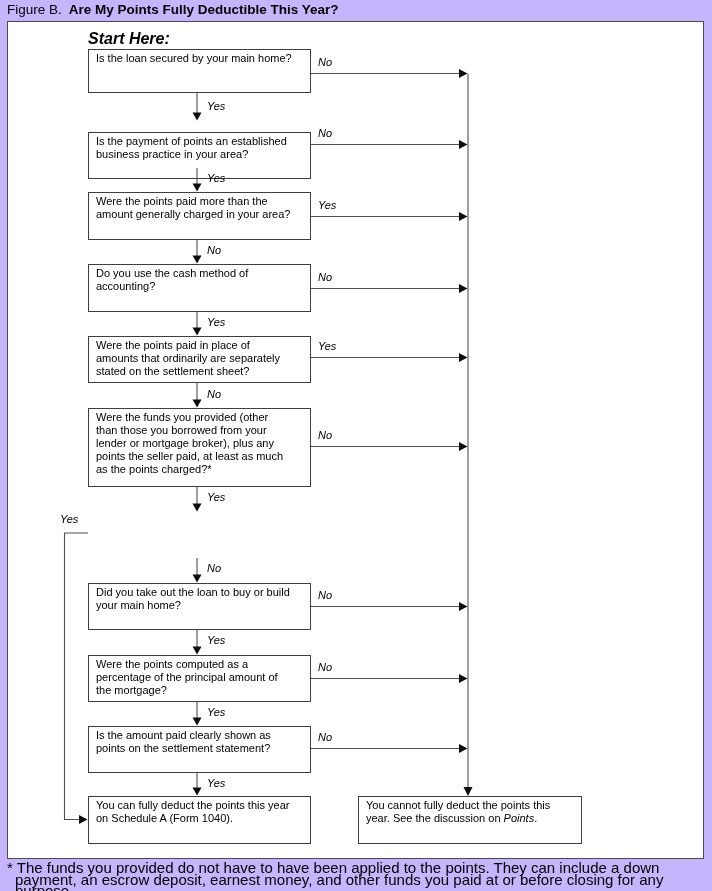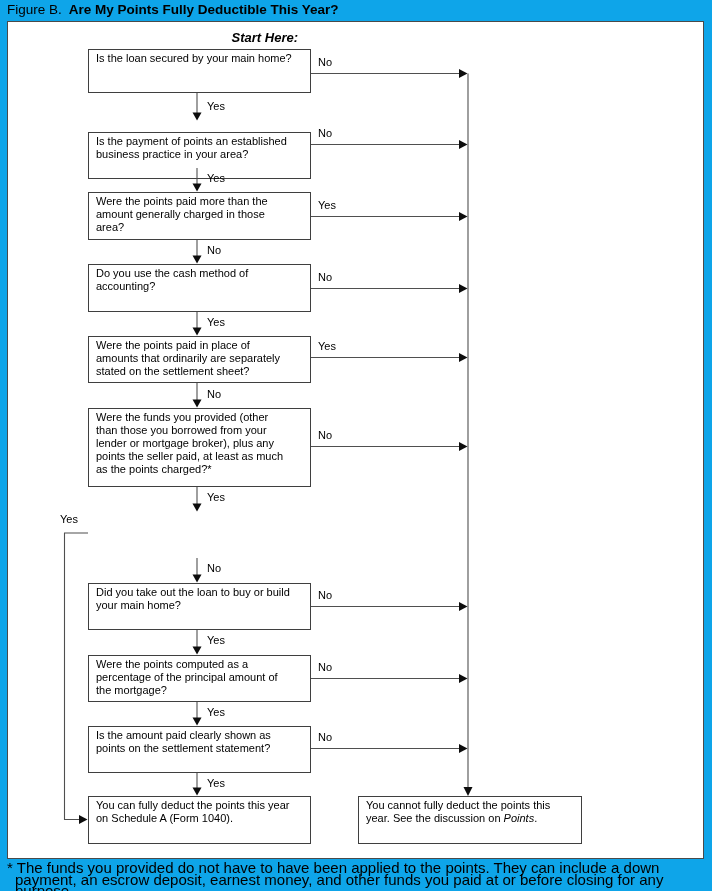--- a/index.html
+++ b/index.html
@@ -4,21 +4,21 @@
 <style>
   html, body {
     margin: 0;
     padding: 0;
     background: #ffffff;
   }
   .page {
     position: relative;
     width: 712px;
     height: 891px;
-    background: #0ea5e9;
+    background: #c4b5fd;
     font-family: "Liberation Sans", sans-serif;
     color: #000000;
     overflow: hidden;
   }
   .figure-title {
     position: absolute;
     top: 2px;
     left: 7px;
     font-size: 13.5px;
     white-space: nowrap;
@@ -34,22 +34,22 @@
     height: 836px;
     border: 1px solid #4a4a4a;
     background: #ffffff;
   }
 
   .start-here {
     position: absolute;
     top: 30px;
     left: 88px;
     width: 210px;
-    text-align: right;
-    font-size: 13px;
+    text-align: left;
+    font-size: 16px;
     font-weight: bold;
     font-style: italic;
   }
 
   .qbox {
     position: absolute;
     left: 88px;
     width: 223px;
     box-sizing: border-box;
     border: 1px solid #3f3f3f;
@@ -62,20 +62,21 @@
   }
   .qbox.outcome-no {
     left: 358px;
     width: 224px;
   }
   .italic-term { font-style: italic; }
 
   .branch-label {
     position: absolute;
     font-size: 11px;
+    font-style: italic;
     white-space: nowrap;
   }
 
   .connectors {
     position: absolute;
     left: 0;
     top: 0;
     pointer-events: none;
   }
   .connectors line, .connectors path {
@@ -113,21 +114,21 @@
 
   <div class="start-here">Start Here:</div>
 
   <div class="qbox" style="top:49px;height:44px">
       <span>Is the loan secured by your main home?</span>
     </div>
   <div class="qbox" style="top:132px;height:47px">
       <span>Is the payment of points an established business practice in your area?</span>
     </div>
   <div class="qbox" style="top:192px;height:48px">
-      <span>Were the points paid more than the amount generally charged in those area?</span>
+      <span>Were the points paid more than the amount generally charged in your area?</span>
     </div>
   <div class="qbox" style="top:264px;height:48px">
       <span>Do you use the cash method of accounting?</span>
     </div>
   <div class="qbox" style="top:336px;height:47px">
       <span>Were the points paid in place of amounts that ordinarily are separately stated on the settlement sheet?</span>
     </div>
   <div class="qbox" style="top:408px;height:79px">
       <span>Were the funds you provided (other than those you borrowed from your lender or mortgage broker), plus any points the seller paid, at least as much as the points charged?*</span>
     </div>

